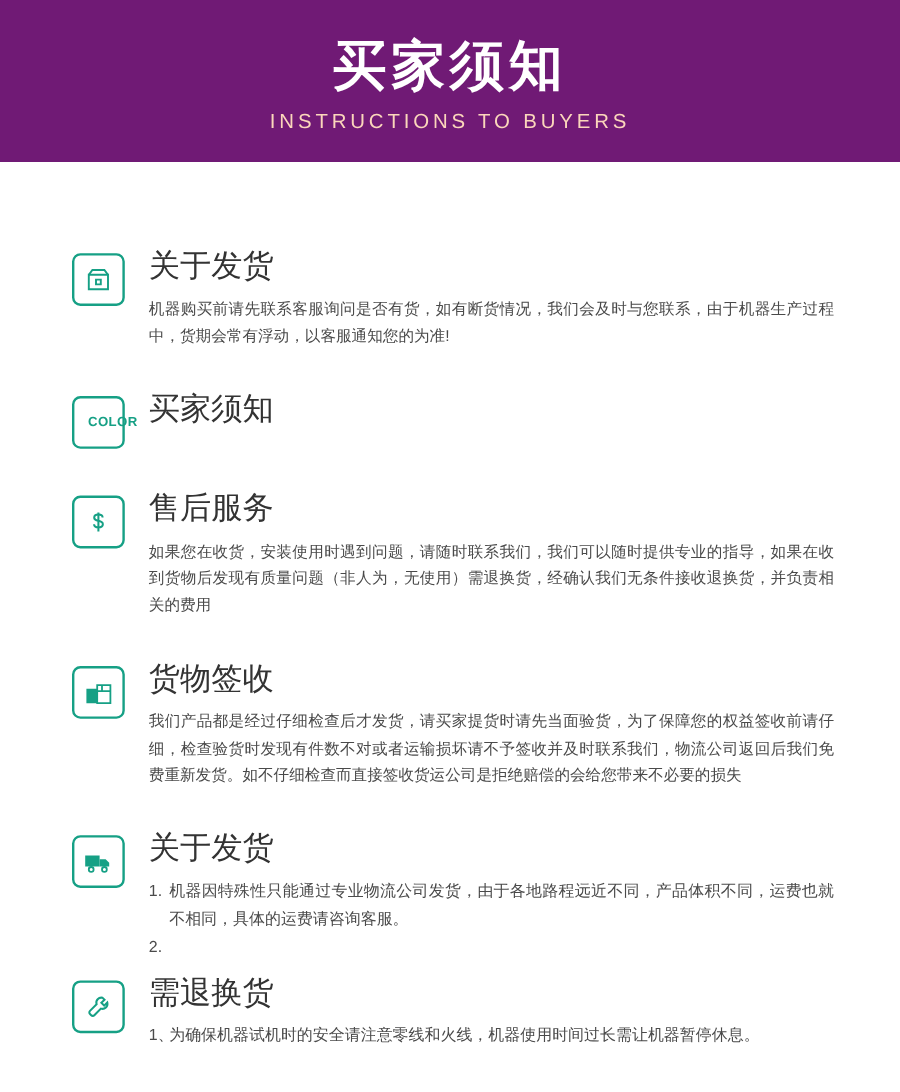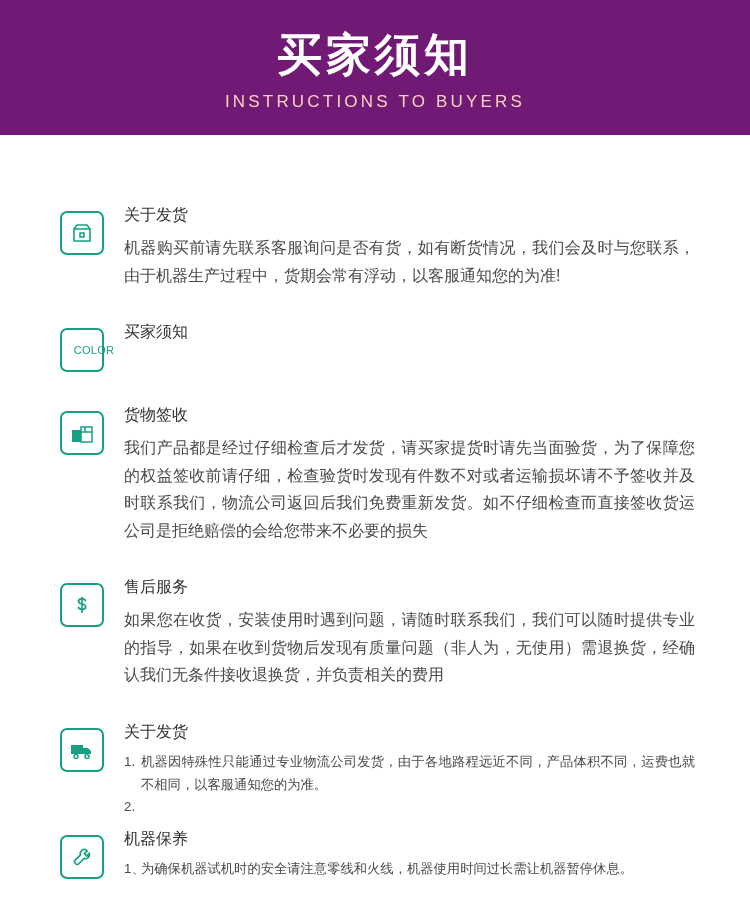--- a/index.html
+++ b/index.html
@@ -65,38 +65,38 @@
     justify-content: center;
     margin-top: 6px;
     margin-right: 20px;
     color: #16a085;
   }
   .icon-box svg {
     display: block;
   }
   .icon-text {
     font-size: 11px;
-    font-weight: normal;
+    font-weight: bold;
     letter-spacing: 0.3px;
     color: #16a085;
     padding-left: 24px;
   }
   .sec-body {
     flex: 1 1 auto;
     min-width: 0;
   }
   .sec-title {
-    font-size: 16px;
+    font-size: 26px;
     color: #333333;
     font-weight: normal;
     line-height: 1.25;
     margin: 0 0 9px 0;
   }
   .sec-para {
-    font-size: 16px;
+    font-size: 13px;
     line-height: 1.72;
     color: #4a4a4a;
     margin: 0;
     text-align: justify;
   }
   .sec-list {
     margin: 0;
     padding: 0;
     list-style: none;
   }
@@ -142,77 +142,77 @@
     <div class="icon-box">
       <span class="icon-text">COLOR</span>
     </div>
     <div class="sec-body">
       <h3 class="sec-title">买家须知</h3>
     </div>
   </div>
 
   <div class="section">
     <div class="icon-box">
+      <svg width="24" height="24" viewBox="0 0 24 24" fill="none" stroke="#16a085" stroke-width="1.7">
+        <path d="M12 4v16"></path>
+        <path d="M15.5 8.2c0-1.5-1.6-2.4-3.5-2.4s-3.5.9-3.5 2.6c0 1.6 1.7 2.2 3.5 2.6 1.9.4 3.7 1 3.7 2.8 0 1.8-1.8 2.6-3.7 2.6s-3.6-1-3.6-2.6"></path>
+      </svg>
+    </div>
+    <div class="sec-body">
+      <h3 class="sec-title">售后服务</h3>
+      <p class="sec-para">如果您在收货，安装使用时遇到问题，请随时联系我们，我们可以随时提供专业的指导，如果在收到货物后发现有质量问题（非人为，无使用）需退换货，经确认我们无条件接收退换货，并负责相关的费用</p>
+    </div>
+  </div>
+
+  <div class="section">
+    <div class="icon-box">
       <svg width="26" height="24" viewBox="0 0 26 24" fill="none" stroke="#16a085" stroke-width="1.5">
         <path d="M3 9h9v12H3z" fill="#16a085" stroke="none"></path>
         <path d="M12 6h11v15H12z"></path>
         <path d="M12 11h11"></path>
         <path d="M16 6v5"></path>
       </svg>
     </div>
     <div class="sec-body">
       <h3 class="sec-title">货物签收</h3>
       <p class="sec-para">我们产品都是经过仔细检查后才发货，请买家提货时请先当面验货，为了保障您的权益签收前请仔细，检查验货时发现有件数不对或者运输损坏请不予签收并及时联系我们，物流公司返回后我们免费重新发货。如不仔细检查而直接签收货运公司是拒绝赔偿的会给您带来不必要的损失</p>
     </div>
   </div>
 
   <div class="section">
     <div class="icon-box">
-      <svg width="24" height="24" viewBox="0 0 24 24" fill="none" stroke="#16a085" stroke-width="1.7">
-        <path d="M12 4v16"></path>
-        <path d="M15.5 8.2c0-1.5-1.6-2.4-3.5-2.4s-3.5.9-3.5 2.6c0 1.6 1.7 2.2 3.5 2.6 1.9.4 3.7 1 3.7 2.8 0 1.8-1.8 2.6-3.7 2.6s-3.6-1-3.6-2.6"></path>
-      </svg>
-    </div>
-    <div class="sec-body">
-      <h3 class="sec-title">售后服务</h3>
-      <p class="sec-para">如果您在收货，安装使用时遇到问题，请随时联系我们，我们可以随时提供专业的指导，如果在收到货物后发现有质量问题（非人为，无使用）需退换货，经确认我们无条件接收退换货，并负责相关的费用</p>
-    </div>
-  </div>
-
-  <div class="section">
-    <div class="icon-box">
       <svg width="26" height="22" viewBox="0 0 26 22" fill="none" stroke="#16a085" stroke-width="1.5">
         <path d="M2 6h12v9H2z" fill="#16a085" stroke="none"></path>
         <path d="M14 9h5l3 3v3h-8z" fill="#16a085" stroke="none"></path>
         <circle cx="7" cy="17.5" r="2"></circle>
         <circle cx="18" cy="17.5" r="2"></circle>
       </svg>
     </div>
     <div class="sec-body">
       <h3 class="sec-title">关于发货</h3>
       <ul class="sec-list">
         <li>
           <span class="num">1.</span>
-          <span>机器因特殊性只能通过专业物流公司发货，由于各地路程远近不同，产品体积不同，运费也就不相同，以客服通知您的为准。</span>
+          <span>机器因特殊性只能通过专业物流公司发货，由于各地路程远近不同，产品体积不同，运费也就不相同，具体的运费请咨询客服。</span>
         </li>
         <li>
           <span class="num">2.</span>
         </li>
       </ul>
     </div>
   </div>
 
   <div class="section">
     <div class="icon-box">
       <svg width="24" height="24" viewBox="0 0 24 24" fill="none" stroke="#16a085" stroke-width="1.7">
         <path d="M15.5 4.5a4.2 4.2 0 0 0-5 5.4L5 15.4a1.8 1.8 0 0 0 0 2.6l1 1a1.8 1.8 0 0 0 2.6 0l5.5-5.5a4.2 4.2 0 0 0 5.3-5.1l-2.6 2.6-2.3-2.3 2.6-2.6z"></path>
       </svg>
     </div>
     <div class="sec-body">
-      <h3 class="sec-title">机器保养</h3>
+      <h3 class="sec-title">需退换货</h3>
       <ul class="sec-list">
         <li>
           <span class="num">1、</span>
           <span>为确保机器试机时的安全请注意零线和火线，机器使用时间过长需让机器暂停休息。</span>
         </li>
 
       </ul>
     </div>
   </div>
 

